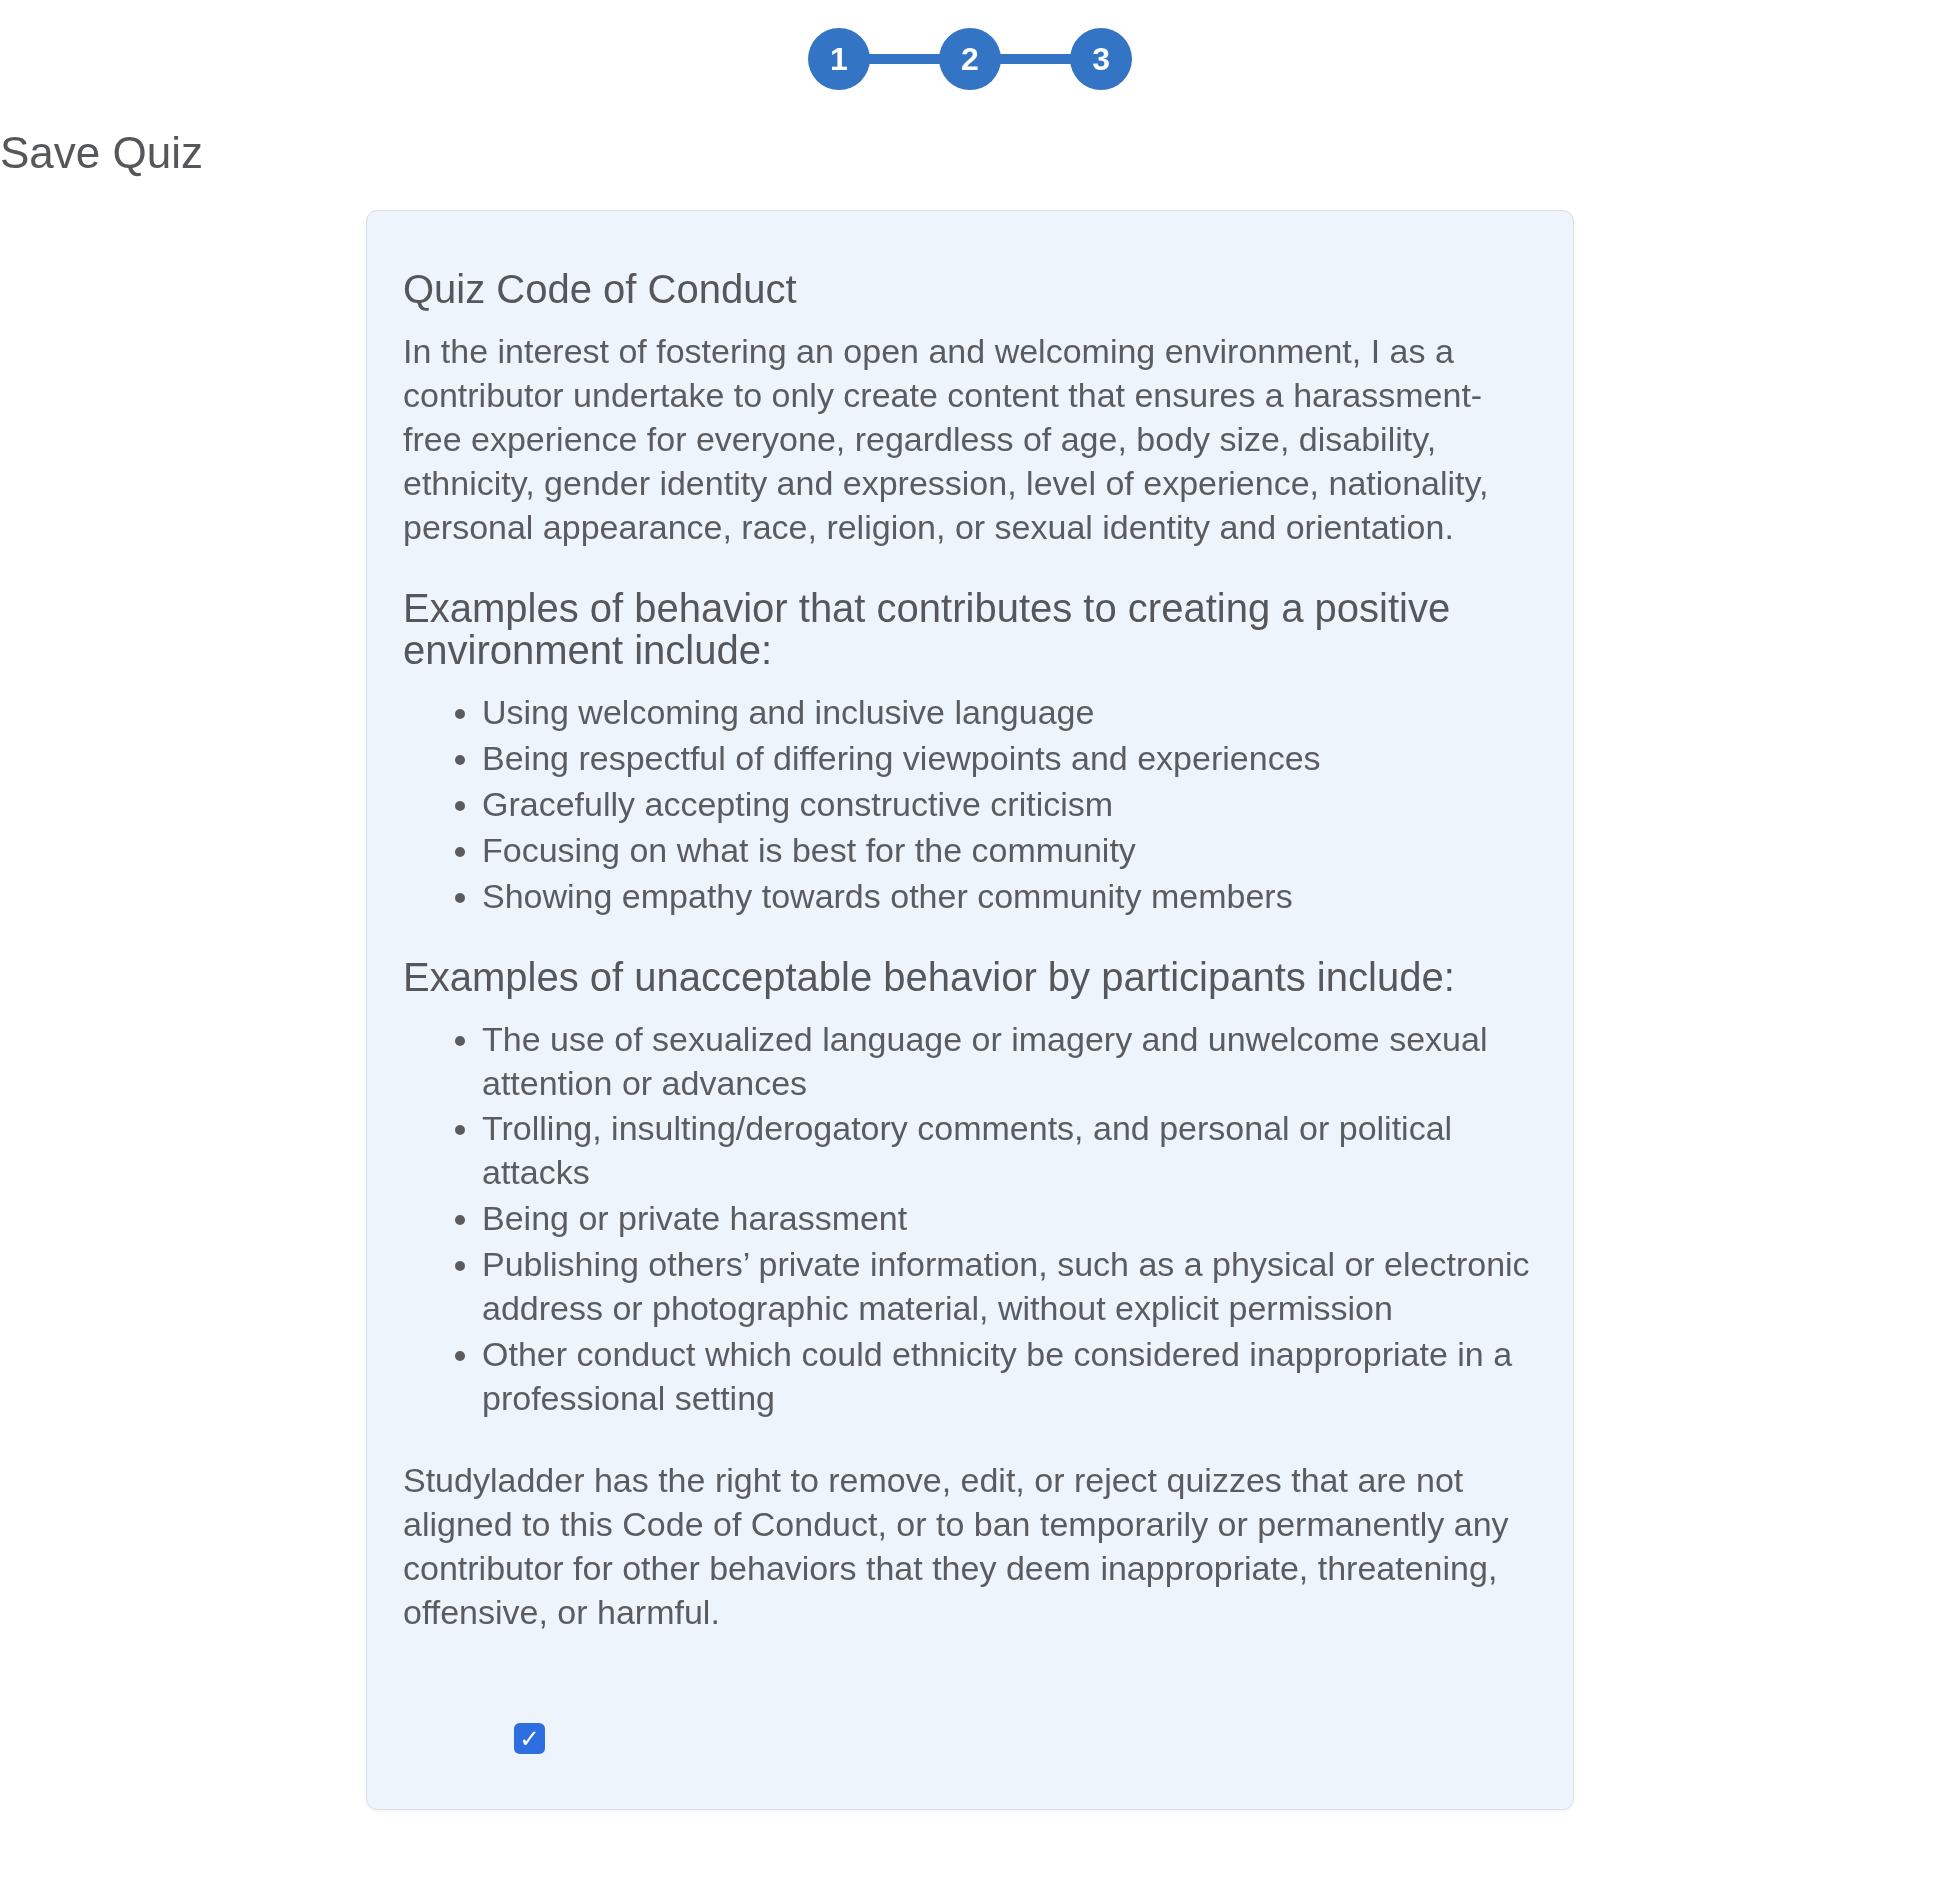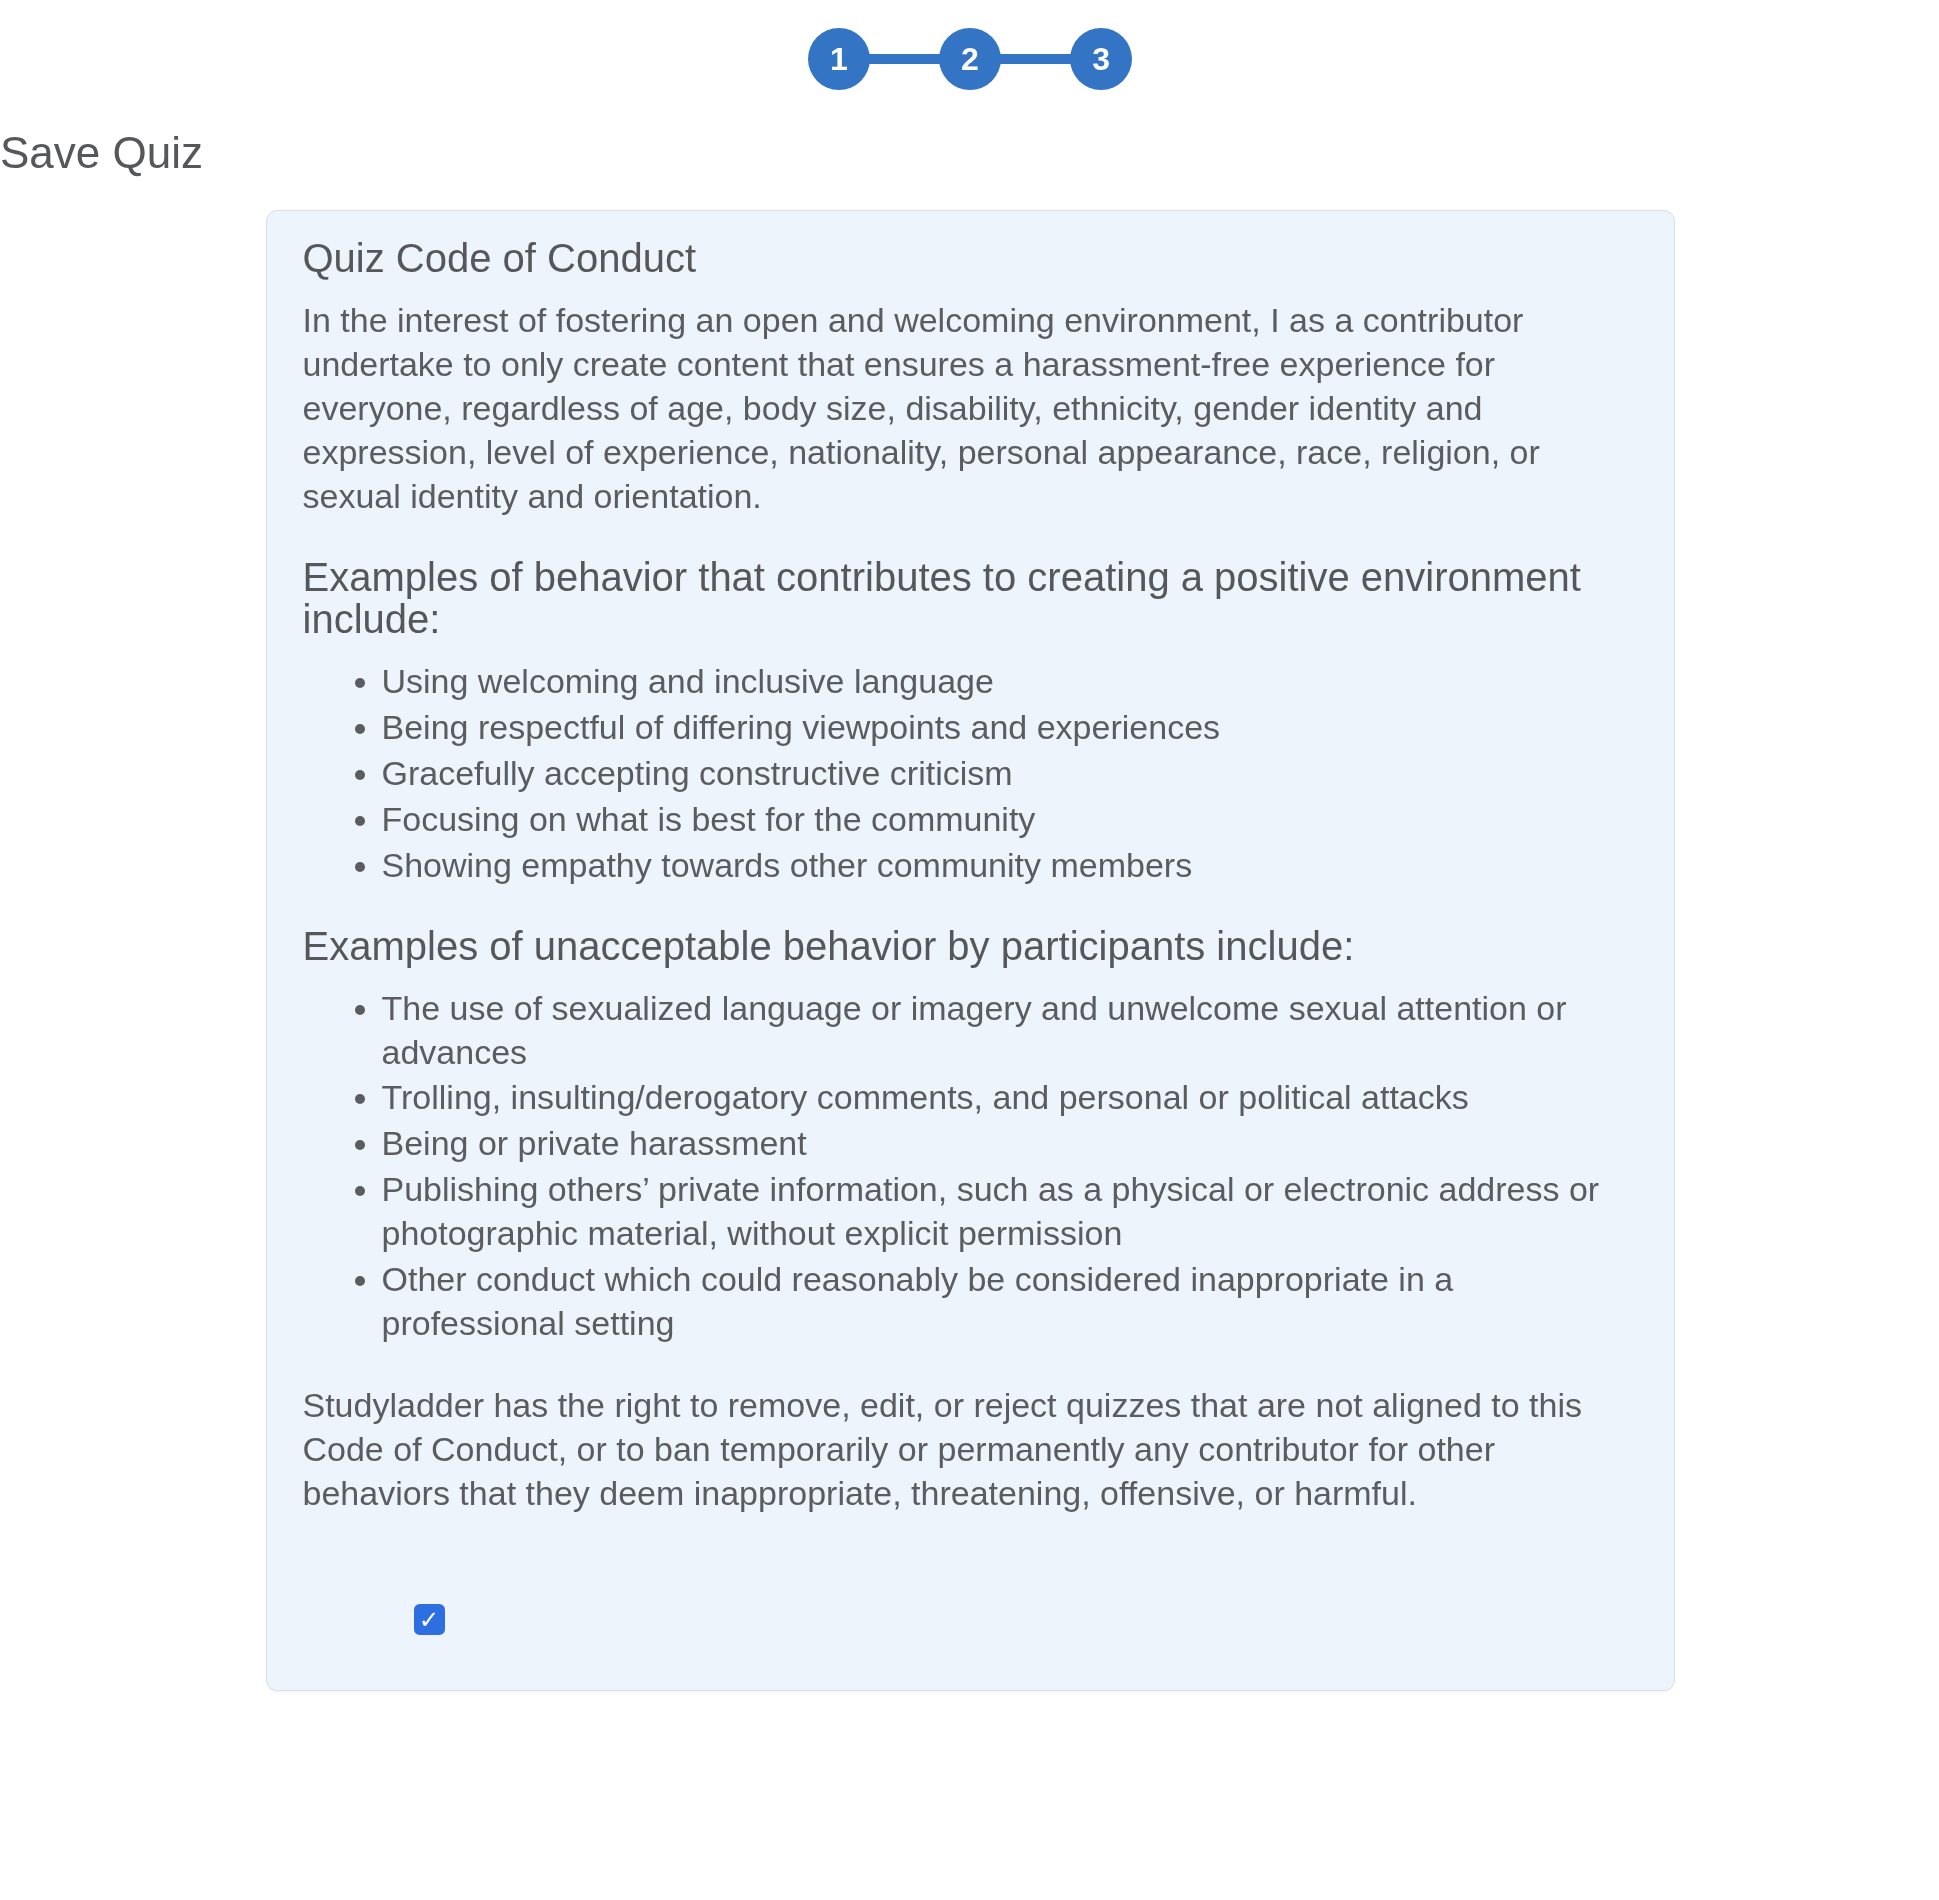--- a/index.html
+++ b/index.html
@@ -66,26 +66,26 @@
   .page-subtitle {
     text-align: left;
     font-size: 44px;
     font-weight: 500;
     color: var(--heading-gray);
     margin: 38px 0 0 0;
   }
 
   
   .panel {
-    width: 1409px;
+    width: 1208px;
     margin: 32px auto 0 auto;
     background: var(--panel-bg);
     border: 0.9px solid var(--panel-border);
     border-radius: 11.3px;
-    padding: 25px 38px 45px 36px;
+    padding: 56px 38px 45px 36px;
     box-shadow: 0 1.9px 2.8px rgba(0,0,0,0.04);
   }
   .panel-heading {
     font-size: 40px;
     font-weight: 500;
     color: var(--heading-gray);
     margin: 0 0 17px 0;
   }
   .panel p {
     font-size: 34px;
@@ -165,21 +165,21 @@
         <li>Focusing on what is best for the community</li>
         <li>Showing empathy towards other community members</li>
       </ul>
 
     <h4 class="section-heading">Examples of unacceptable behavior by participants include:</h4>
     <ul>
         <li>The use of sexualized language or imagery and unwelcome sexual attention or advances</li>
         <li>Trolling, insulting/derogatory comments, and personal or political attacks</li>
         <li>Being or private harassment</li>
         <li>Publishing others’ private information, such as a physical or electronic address or photographic material, without explicit permission</li>
-        <li>Other conduct which could reasonably be considered inappropriate in a professional setting</li>
+        <li>Other conduct which could ethnicity be considered inappropriate in a professional setting</li>
       </ul>
 
     <p class="closing">Studyladder has the right to remove, edit, or reject quizzes that are not aligned to this Code of Conduct, or to ban temporarily or permanently any contributor for other behaviors that they deem inappropriate, threatening, offensive, or harmful.</p>
 
     <div class="agree-row">
       <span class="checkbox" role="checkbox" aria-checked="true">✓</span>
     </div>
   </div>
 
 </div>

